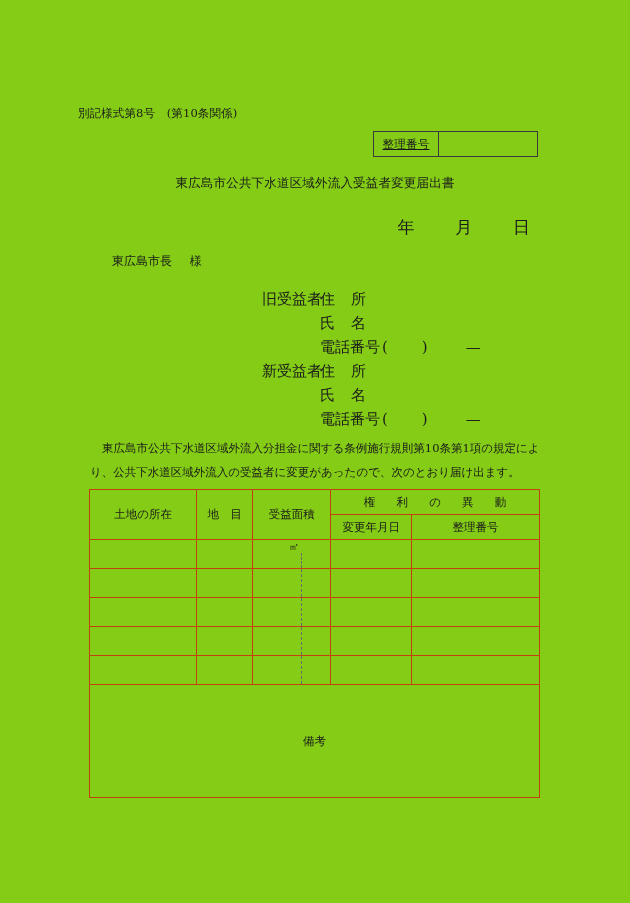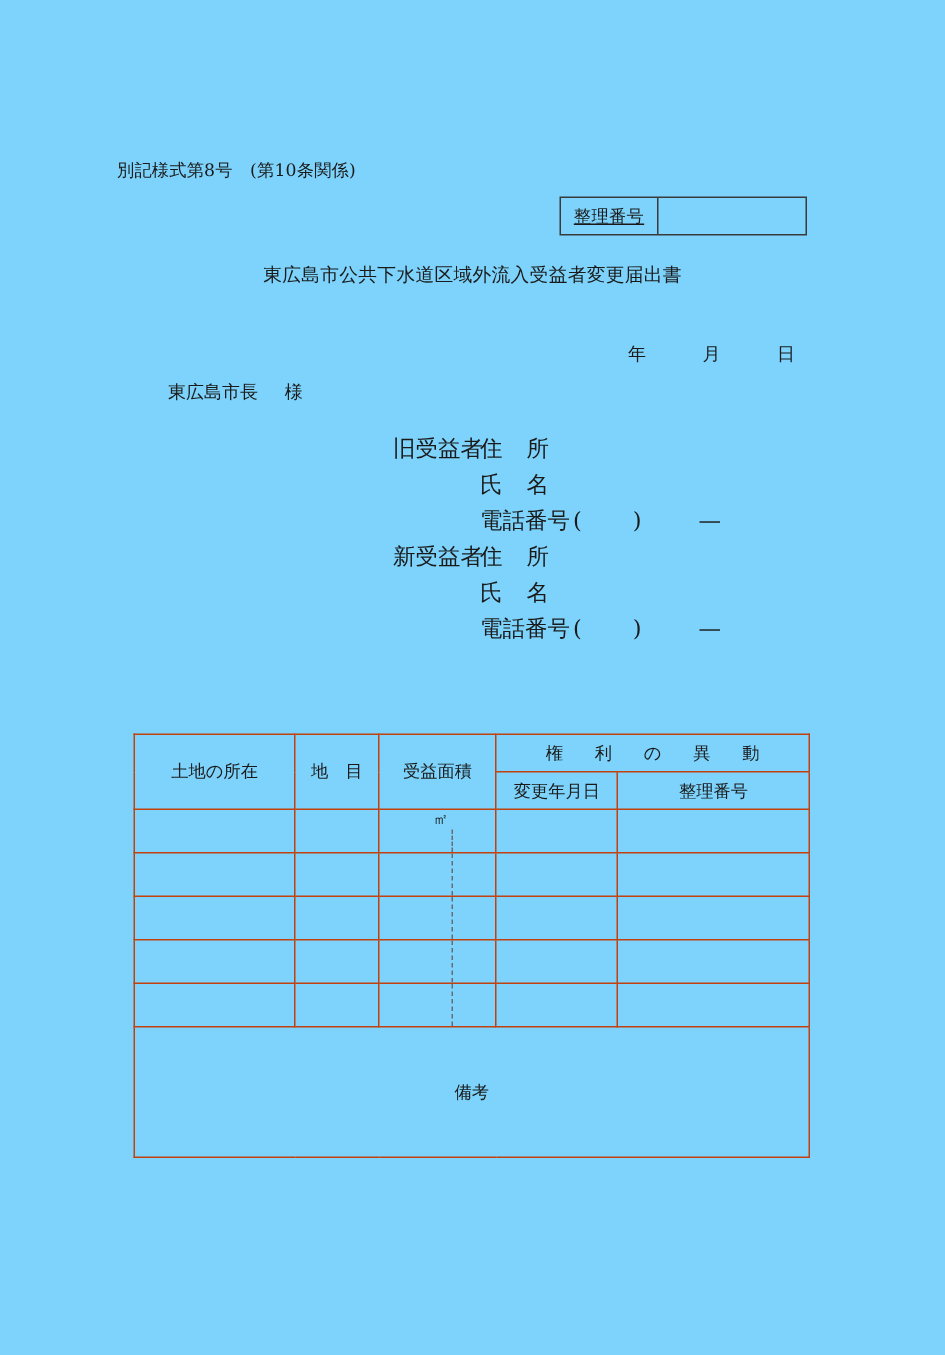--- a/index.html
+++ b/index.html
@@ -12,21 +12,21 @@
     width: 630px;
     height: 903px;
     position: relative;
     font-family: "DejaVu Serif", "Liberation Serif", serif;
     color: #1a1a1a;
     -webkit-font-smoothing: antialiased;
   }
   .page {
     position: absolute;
     inset: 0;
-    background: #7dd3fc;
+    background: #84cc16;
   }
 
   
   .abs { position: absolute; }
   .nowrap { white-space: nowrap; }
 
   
   .spread2 {
     display: inline-block;
     width: 46px;
@@ -84,22 +84,21 @@
     font-size: 12.5px;
     letter-spacing: 0.015em;
   }
 
   
   #date-line {
     left: 0;
     top: 216px;
     width: 530px;
     text-align: right;
-    font-size: 12px;
-    margin-top: 12px;
+    font-size: 17px;
   }
   #date-line .d-unit { display: inline-block; }
   #date-line .gap-lg { display: inline-block; width: 30px; }
 
   
   #addressee {
     left: 112px;
     top: 253px;
     font-size: 12px;
   }
@@ -182,21 +181,21 @@
     top: 1px;
     text-align: right;
     padding-right: 2px;
     font-size: 10px;
     line-height: 12px;
   }
   td.area-cell.first-area .dotted-rule { top: 13px; }
 
   
   td.remarks-cell {
-    height: 87px;
+    height: 113px;
     text-align: left;
     vertical-align: top;
     padding: 6px 0 0 8px;
   }
 </style>
 </head>
 <body>
 
 <div class="page">
 
@@ -259,20 +258,24 @@
         <span class="party-name"></span>
         <span class="tel-label">電話番号</span>
         <span class="paren-open">(</span>
         <span class="paren-close">)</span>
         <span class="tel-dash">—</span>
       </div>
     </div>
 
   </div>
 
+  <div class="abs" id="body-text">
+    <div class="indent">東広島市公共下水道区域外流入分担金に関する条例施行規則第10条第1項の規定によ</div>
+    <div>り、公共下水道区域外流入の受益者に変更があったので、次のとおり届け出ます。</div>
+  </div>
 
   <table class="abs" id="main-table">
     <thead>
       <tr>
         <th class="col-loc" rowspan="2">土地の所在</th>
         <th class="col-type" rowspan="2">地　目</th>
         <th class="col-area" rowspan="2">受益面積</th>
         <th class="th-short spread-hdr" colspan="2">権　利　の　異　動</th>
       </tr>
       <tr>

